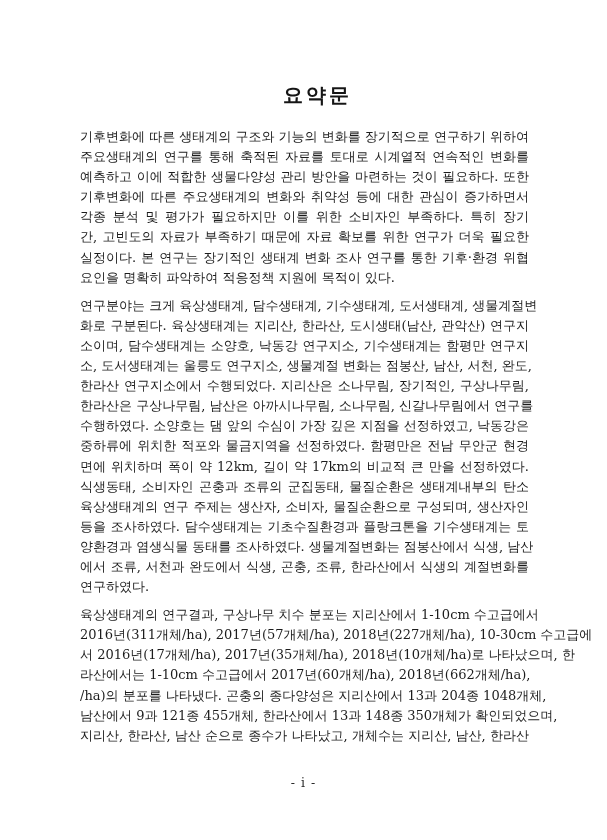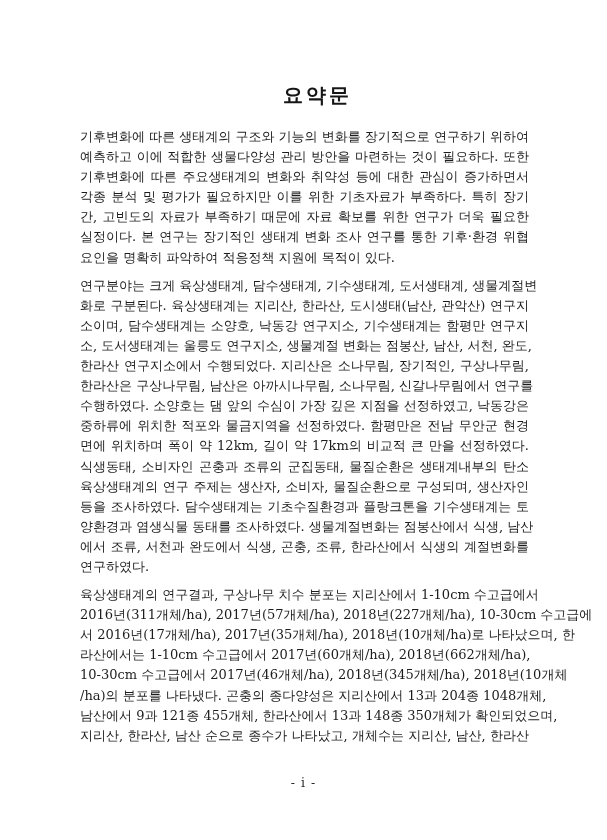--- a/index.html
+++ b/index.html
@@ -64,23 +64,24 @@
   }
 </style>
 </head>
 <body>
 
 <div class="page">
   <h1 class="doc-title">요약문</h1>
   <div class="content" id="content">
       <div class="paragraph">
         <div class="line">기후변화에 따른 생태계의 구조와 기능의 변화를 장기적으로 연구하기 위하여</div>
+        <div class="line">주요생태계의 연구를 통해 축적된 자료를 토대로 시계열적 연속적인 변화를</div>
         <div class="line">예측하고 이에 적합한 생물다양성 관리 방안을 마련하는 것이 필요하다. 또한</div>
         <div class="line">기후변화에 따른 주요생태계의 변화와 취약성 등에 대한 관심이 증가하면서</div>
-        <div class="line">각종 분석 및 평가가 필요하지만 이를 위한 기초자료가 부족하다. 특히 장기</div>
+        <div class="line">각종 분석 및 평가가 필요하지만 이를 위한 소비자인 부족하다. 특히 장기</div>
         <div class="line">간, 고빈도의 자료가 부족하기 때문에 자료 확보를 위한 연구가 더욱 필요한</div>
         <div class="line">실정이다. 본 연구는 장기적인 생태계 변화 조사 연구를 통한 기후·환경 위협</div>
         <div class="line para-end">요인을 명확히 파악하여 적응정책 지원에 목적이 있다.</div>
       </div>
       <div class="paragraph">
         <div class="line">연구분야는 크게 육상생태계, 담수생태계, 기수생태계, 도서생태계, 생물계절변</div>
         <div class="line">화로 구분된다. 육상생태계는 지리산, 한라산, 도시생태(남산, 관악산) 연구지</div>
         <div class="line">소이며, 담수생태계는 소양호, 낙동강 연구지소, 기수생태계는 함평만 연구지</div>
         <div class="line">소, 도서생태계는 울릉도 연구지소, 생물계절 변화는 점봉산, 남산, 서천, 완도,</div>
         <div class="line">한라산 연구지소에서 수행되었다. 지리산은 소나무림, 장기적인, 구상나무림,</div>
@@ -93,20 +94,19 @@
         <div class="line">등을 조사하였다. 담수생태계는 기초수질환경과 플랑크톤을 기수생태계는 토</div>
         <div class="line">양환경과 염생식물 동태를 조사하였다. 생물계절변화는 점봉산에서 식생, 남산</div>
         <div class="line">에서 조류, 서천과 완도에서 식생, 곤충, 조류, 한라산에서 식생의 계절변화를</div>
         <div class="line para-end">연구하였다.</div>
       </div>
       <div class="paragraph">
         <div class="line">육상생태계의 연구결과, 구상나무 치수 분포는 지리산에서 1-10cm 수고급에서</div>
         <div class="line">2016년(311개체/ha), 2017년(57개체/ha), 2018년(227개체/ha), 10-30cm 수고급에</div>
         <div class="line">서 2016년(17개체/ha), 2017년(35개체/ha), 2018년(10개체/ha)로 나타났으며, 한</div>
         <div class="line">라산에서는 1-10cm 수고급에서 2017년(60개체/ha), 2018년(662개체/ha),</div>
-        <div class="line">10-30cm 수고급에서 2017년(46개체/ha), 2018년(345개체/ha), 2018년(10개체</div>
         <div class="line">/ha)의 분포를 나타냈다. 곤충의 종다양성은 지리산에서 13과 204종 1048개체,</div>
         <div class="line">남산에서 9과 121종 455개체, 한라산에서 13과 148종 350개체가 확인되었으며,</div>
         <div class="line">지리산, 한라산, 남산 순으로 종수가 나타났고, 개체수는 지리산, 남산, 한라산</div>
       </div>
     </div>
   <div class="footer">- i -</div>
 </div>
 
 </body></html>

